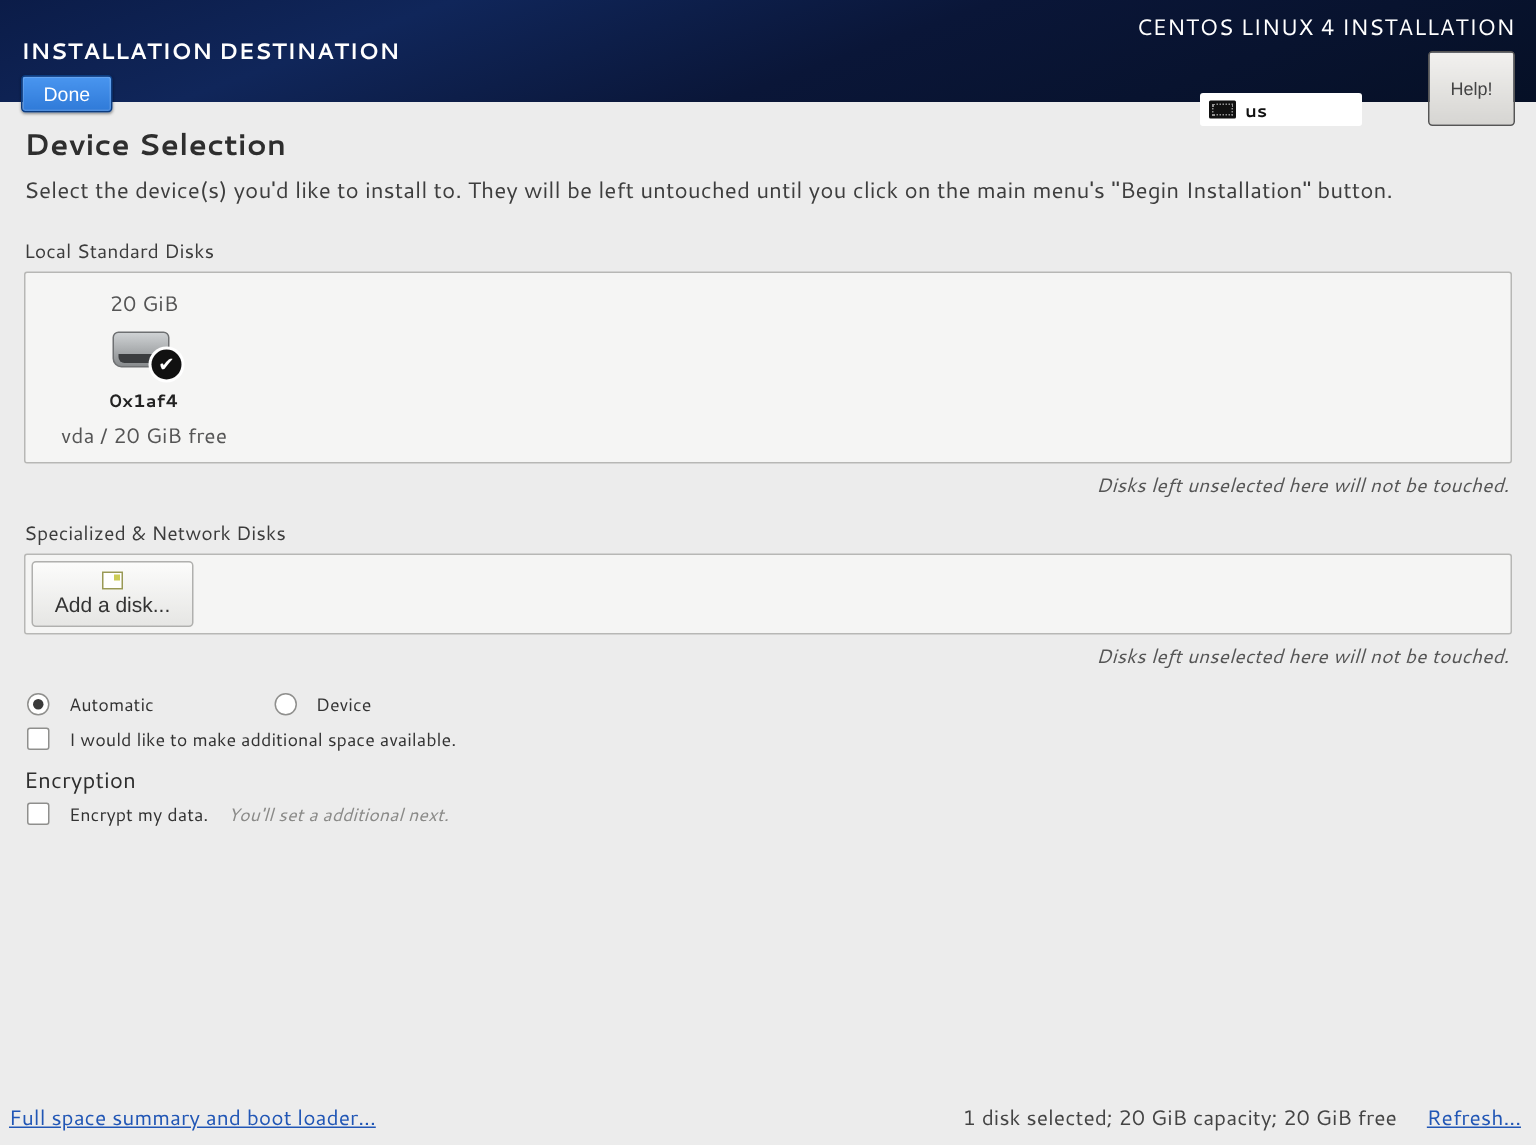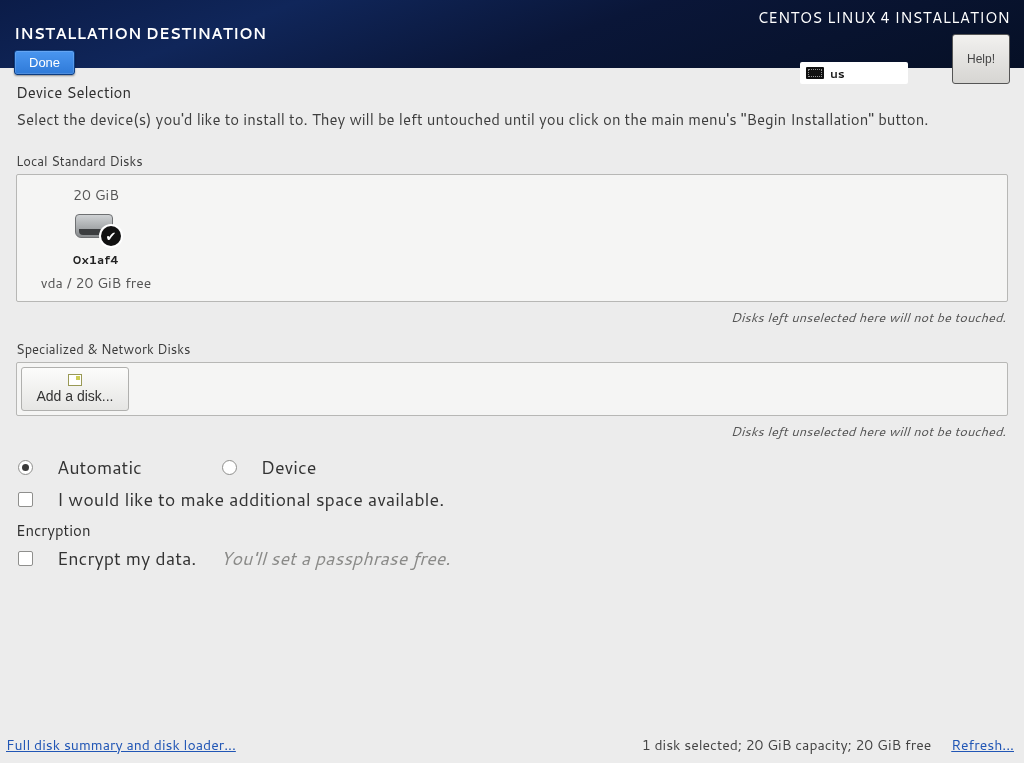--- a/index.html
+++ b/index.html
@@ -103,22 +103,22 @@
     }
     .done-row { margin-top:2px; }
     
     .body {
       flex: 1;
       padding: 14px 16px 0 16px;
       overflow: auto;
       color: #3c3c3c;
     }
     h2.section-title {
-      font-size: 15px;
-      font-weight: 400;
+      font-size: 20px;
+      font-weight: 700;
       color: #2e2e2e;
       margin-bottom: 6px;
     }
     p.instructions {
       font-size: 15px;
       color: #3e3e3e;
       margin-bottom: 22px;
     }
     .sub-label {
       font-size: 13px;
@@ -228,22 +228,22 @@
     .radio-row {
       display: flex;
       align-items: center;
       gap: 80px;
       margin-bottom: 6px;
       padding-left: 2px;
     }
     .radio-item, .check-item {
       display: flex;
       align-items: center;
-      gap: 24px;
-      font-size: 18px;
+      gap: 13px;
+      font-size: 12px;
       color: #333;
       cursor: pointer;
     }
     .radio {
       width: 15px; height: 15px;
       border: 1px solid #8f8f8d;
       border-radius: 50%;
       display: inline-flex;
       align-items: center; justify-content: center;
       background:#fff;
@@ -348,25 +348,25 @@
       <span class="checkbox"></span>
       <span>I would like to make additional space available.</span>
     </label>
   </div>
 
   <div class="encryption">
     <h3>Encryption</h3>
     <label class="check-item">
       <span class="checkbox"></span>
       <span>Encrypt my data.</span>
-      <span class="muted-inline">You'll set a passphrase free.</span>
+      <span class="muted-inline">You'll set a additional next.</span>
     </label>
   </div>
 
 </div>
 
 <div class="footer">
-  <a class="link">Full disk summary and disk loader...</a>
+  <a class="link">Full space summary and boot loader...</a>
   <div class="footer-right">
     <span>1 disk selected; 20 GiB capacity; 20 GiB free</span>
     <a class="link">Refresh...</a>
   </div>
 </div>
 
 </body></html>

